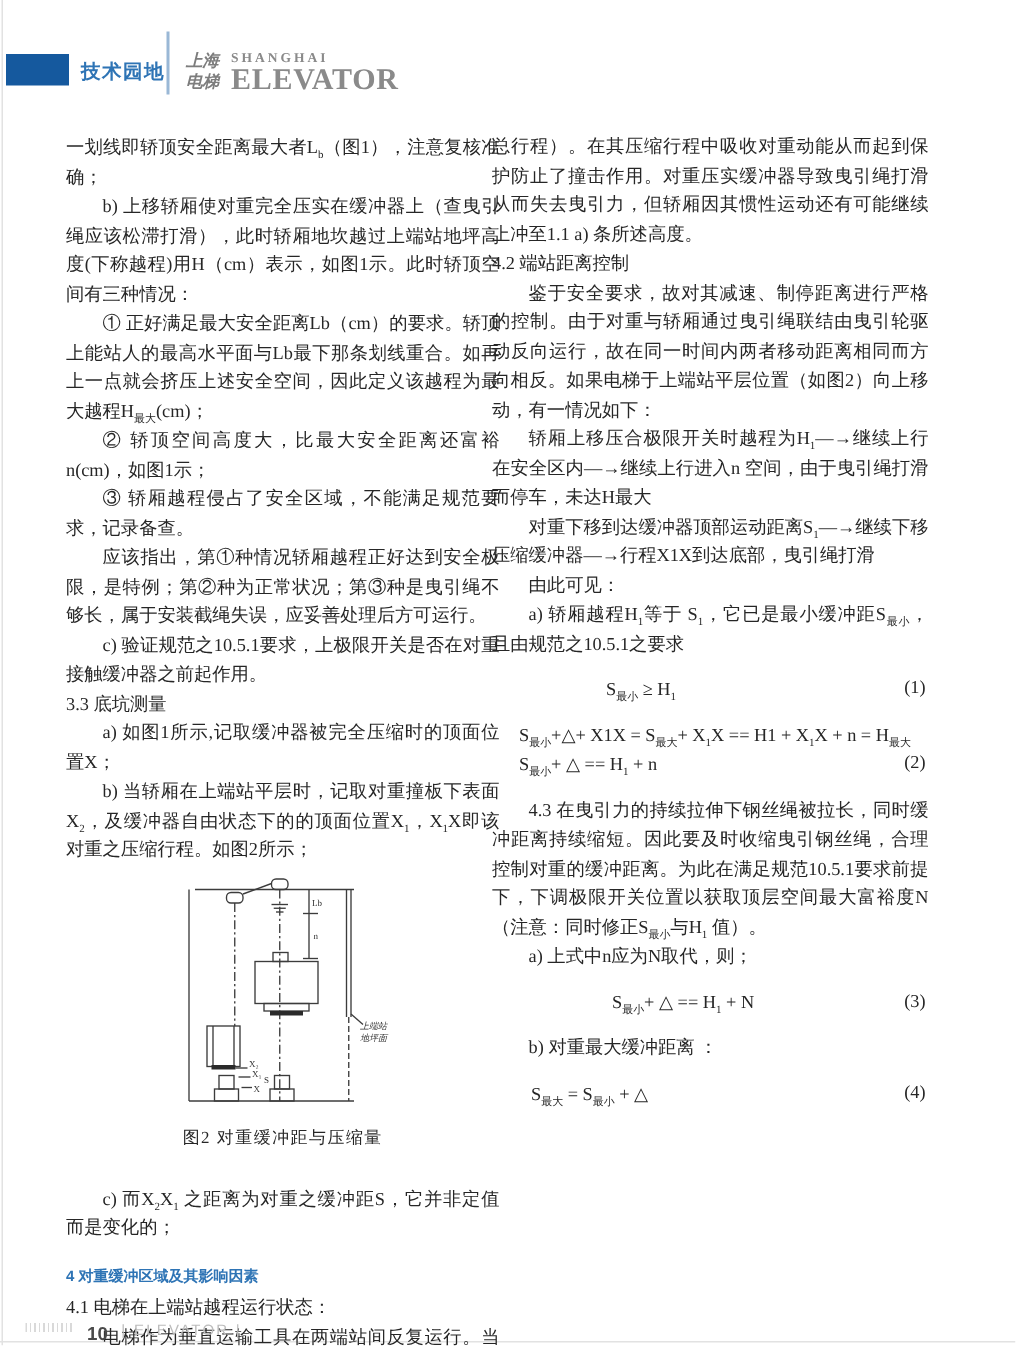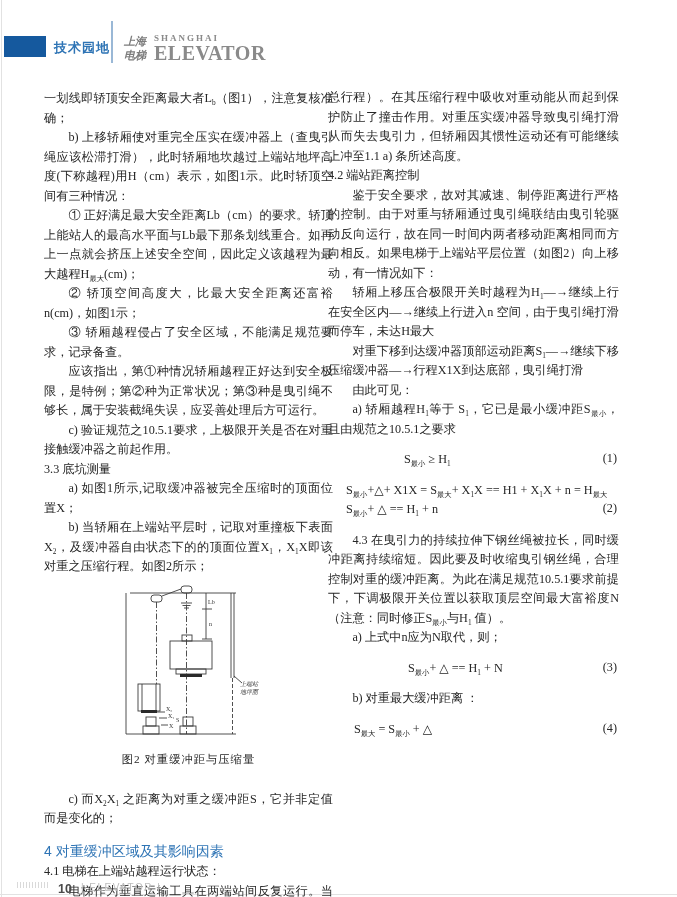--- a/index.html
+++ b/index.html
@@ -22,22 +22,22 @@
   .hdr-logo{position:absolute;left:154px;top:33px;color:var(--logo-gray,#8a8a8a);}
   .logo-top{font-size:9px;font-weight:bold;letter-spacing:2px;line-height:11px;}
   .logo-main{font-size:20px;font-weight:bold;letter-spacing:0.5px;line-height:19px;}
 
   
   .col{position:absolute;font-size:12.2px;line-height:19.5px;text-align:justify;}
   .col-left{left:44px;top:89px;width:289px;}
   .col-right{left:328px;top:88px;width:291px;}
   .para{margin:0;}
   .para.indent{text-indent:2em;}
-  .h-blue{color:var(--accent,#2e74b5);font-weight:normal;margin:13px 0 1px 0;
-    font-family:"Liberation Sans","DejaVu Sans",sans-serif;font-size:14px;}
+  .h-blue{color:var(--accent,#2e74b5);font-weight:bold;margin:13px 0 1px 0;
+    font-family:"Liberation Sans","DejaVu Sans",sans-serif;font-size:10px;}
   sub{font-size:0.6em;line-height:0;}
 
   
   .eq{position:relative;margin:11px 0;}
   .eq .formula{display:block;white-space:nowrap;}
   .eq .num{position:absolute;right:2px;bottom:1px;}
 
   
   .fig{width:170px;margin:7px auto 20px auto;text-align:center;}
   .fig-caption{font-size:11.3px;margin-top:4px;letter-spacing:1px;}

